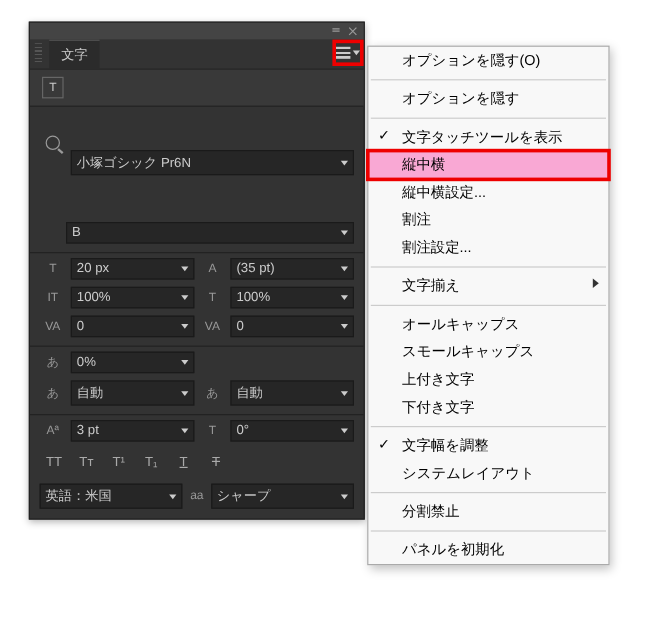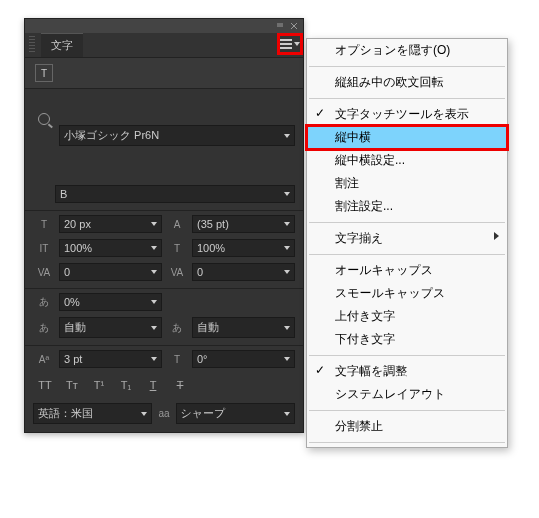--- a/index.html
+++ b/index.html
@@ -127,21 +127,21 @@
     position:relative;
     white-space:nowrap;
   }
   .mitem .check {
     position:absolute;left:8px;top:3px;color:#000;
   }
   .mitem .arrow {
     position:absolute;right:8px;top:5px;
     width:0;height:0;border-top:4px solid transparent;border-bottom:4px solid transparent;border-left:5px solid #333;
   }
-  .mitem.hover { background:#7dd3fc; }
+  .mitem.hover { background:#f9a8d4; }
   .mitem.hl-box { outline:3px solid #e00; outline-offset:-1px;}
   .msep { height:1px;background:#ccc;margin:4px 2px;}
   .search-icon { display:inline-block;width:10px;height:10px;border:1.5px solid #999;border-radius:50%;position:relative;}
   .search-icon::after{content:"";position:absolute;width:5px;height:1.5px;background:#999;right:-4px;bottom:-2px;transform:rotate(40deg);}
   svg { display:block; }
 </style>
 </head>
 <body>
 
 <div class="panel">
@@ -310,21 +310,21 @@
     </div>
   </div>
 </div>
 
 <div class="ctxmenu">
   <div class="mitem">
       <span>オプションを隠す(O)</span>
     </div>
   <div class="msep"></div>
   <div class="mitem">
-      <span>縦組み中の欧文回転</span>
+      <span>オプションを隠す</span>
     </div>
   <div class="msep"></div>
   <div class="mitem">
     <span class="check">✓</span>
     <span>文字タッチツールを表示</span>
   </div>
   <div class="mitem hover hl-box">
       <span>縦中横</span>
     </div>
   <div class="mitem">
@@ -360,13 +360,16 @@
     <span>文字幅を調整</span>
   </div>
   <div class="mitem">
       <span>システムレイアウト</span>
     </div>
   <div class="msep"></div>
   <div class="mitem">
       <span>分割禁止</span>
     </div>
   <div class="msep"></div>
+  <div class="mitem">
+      <span>パネルを初期化</span>
+    </div>
 </div>
 
 </body></html>

